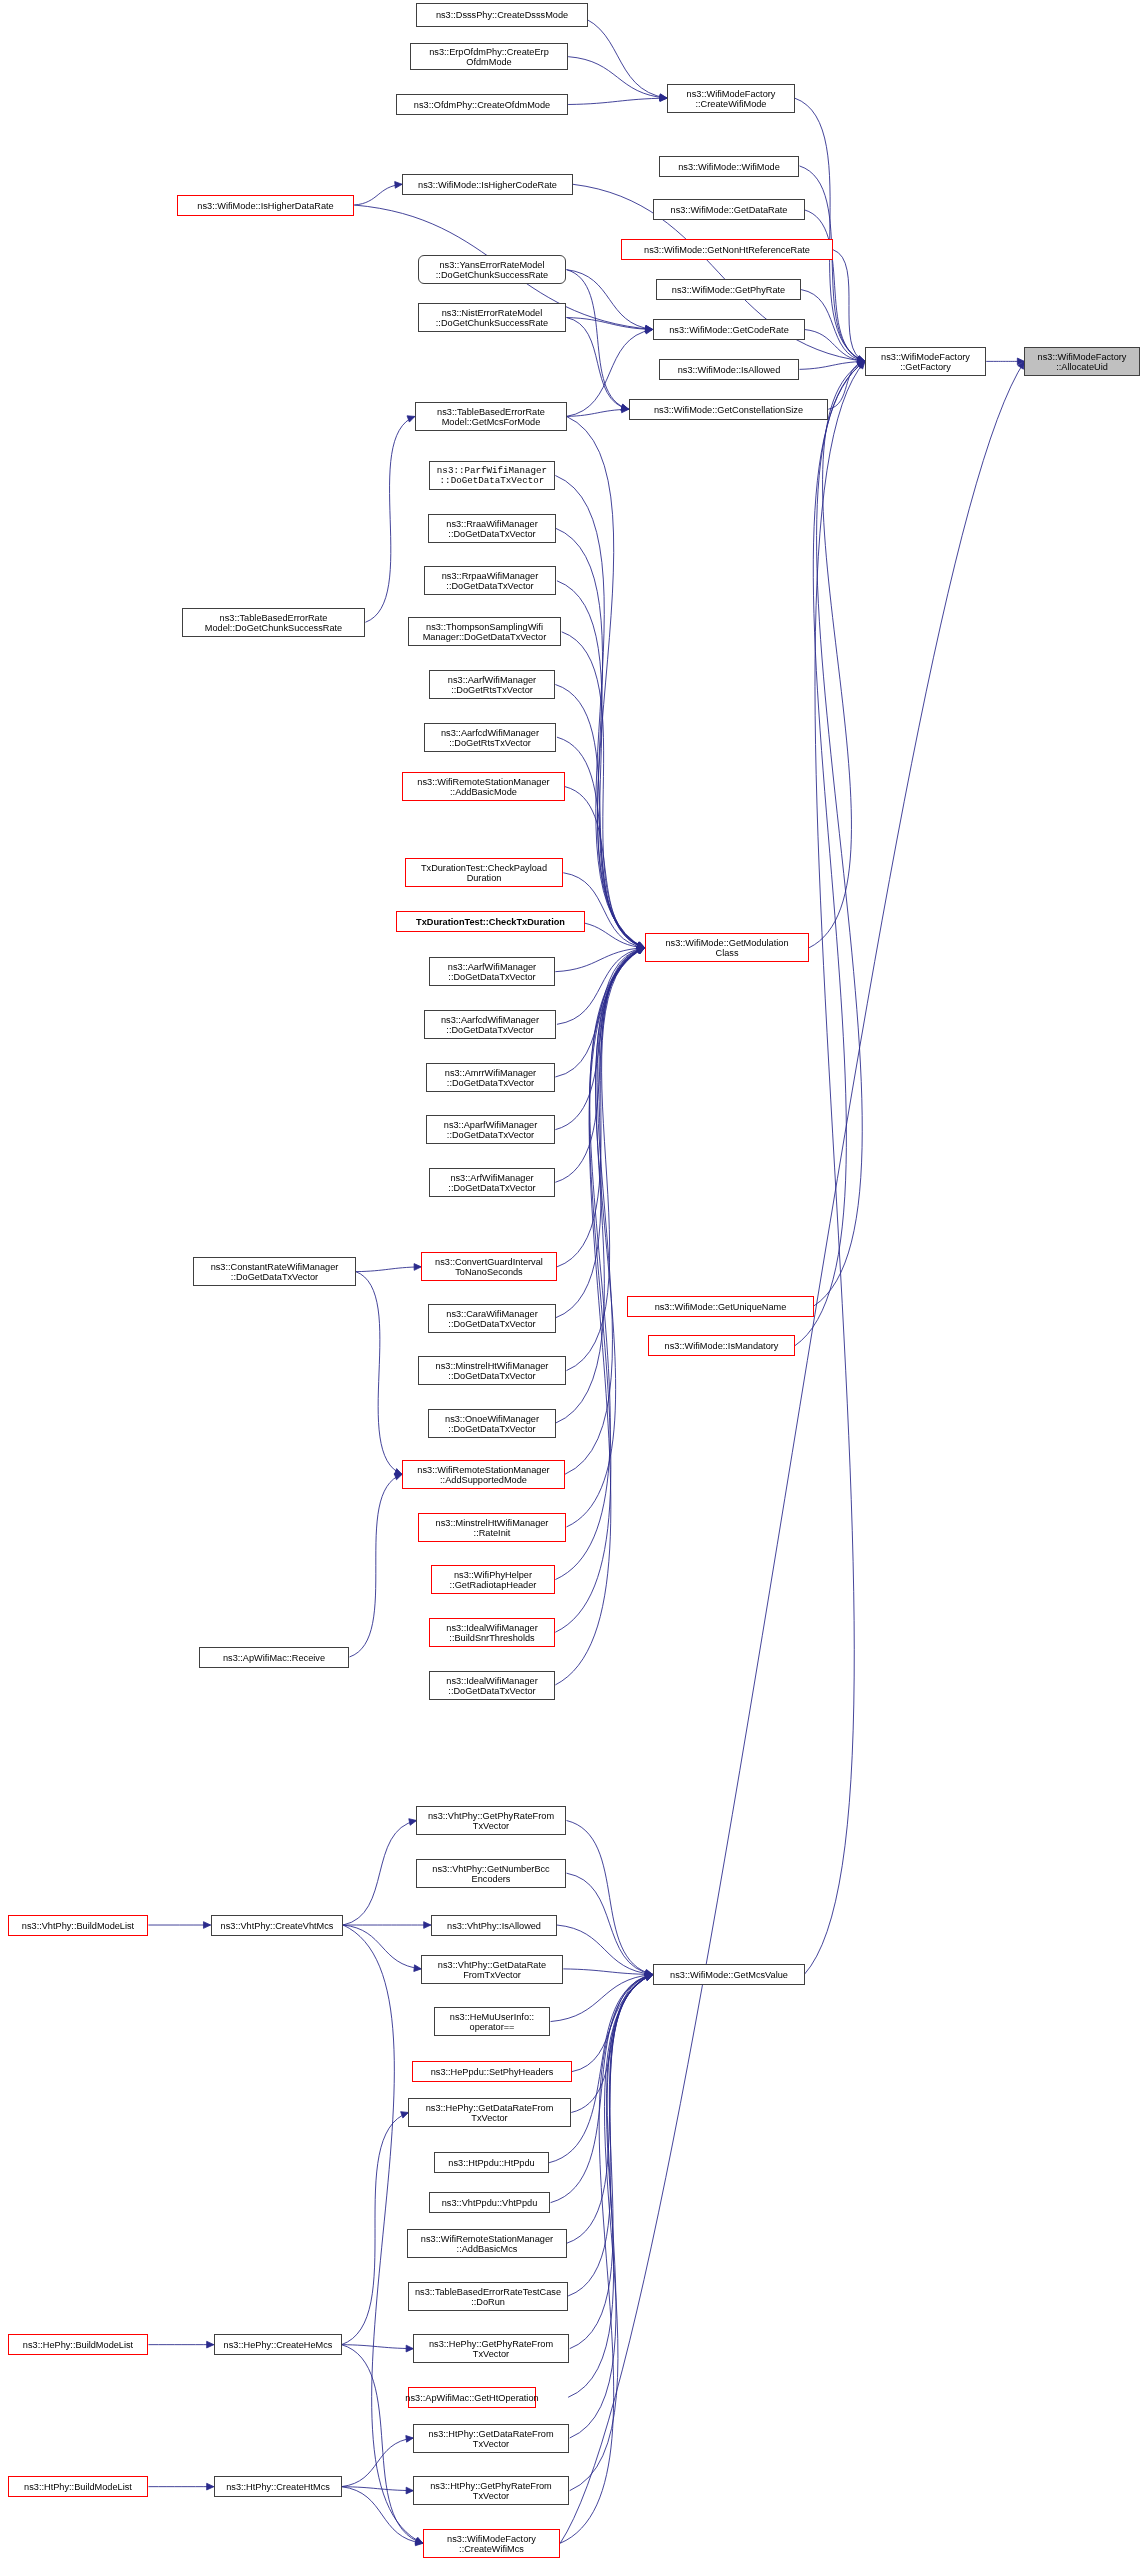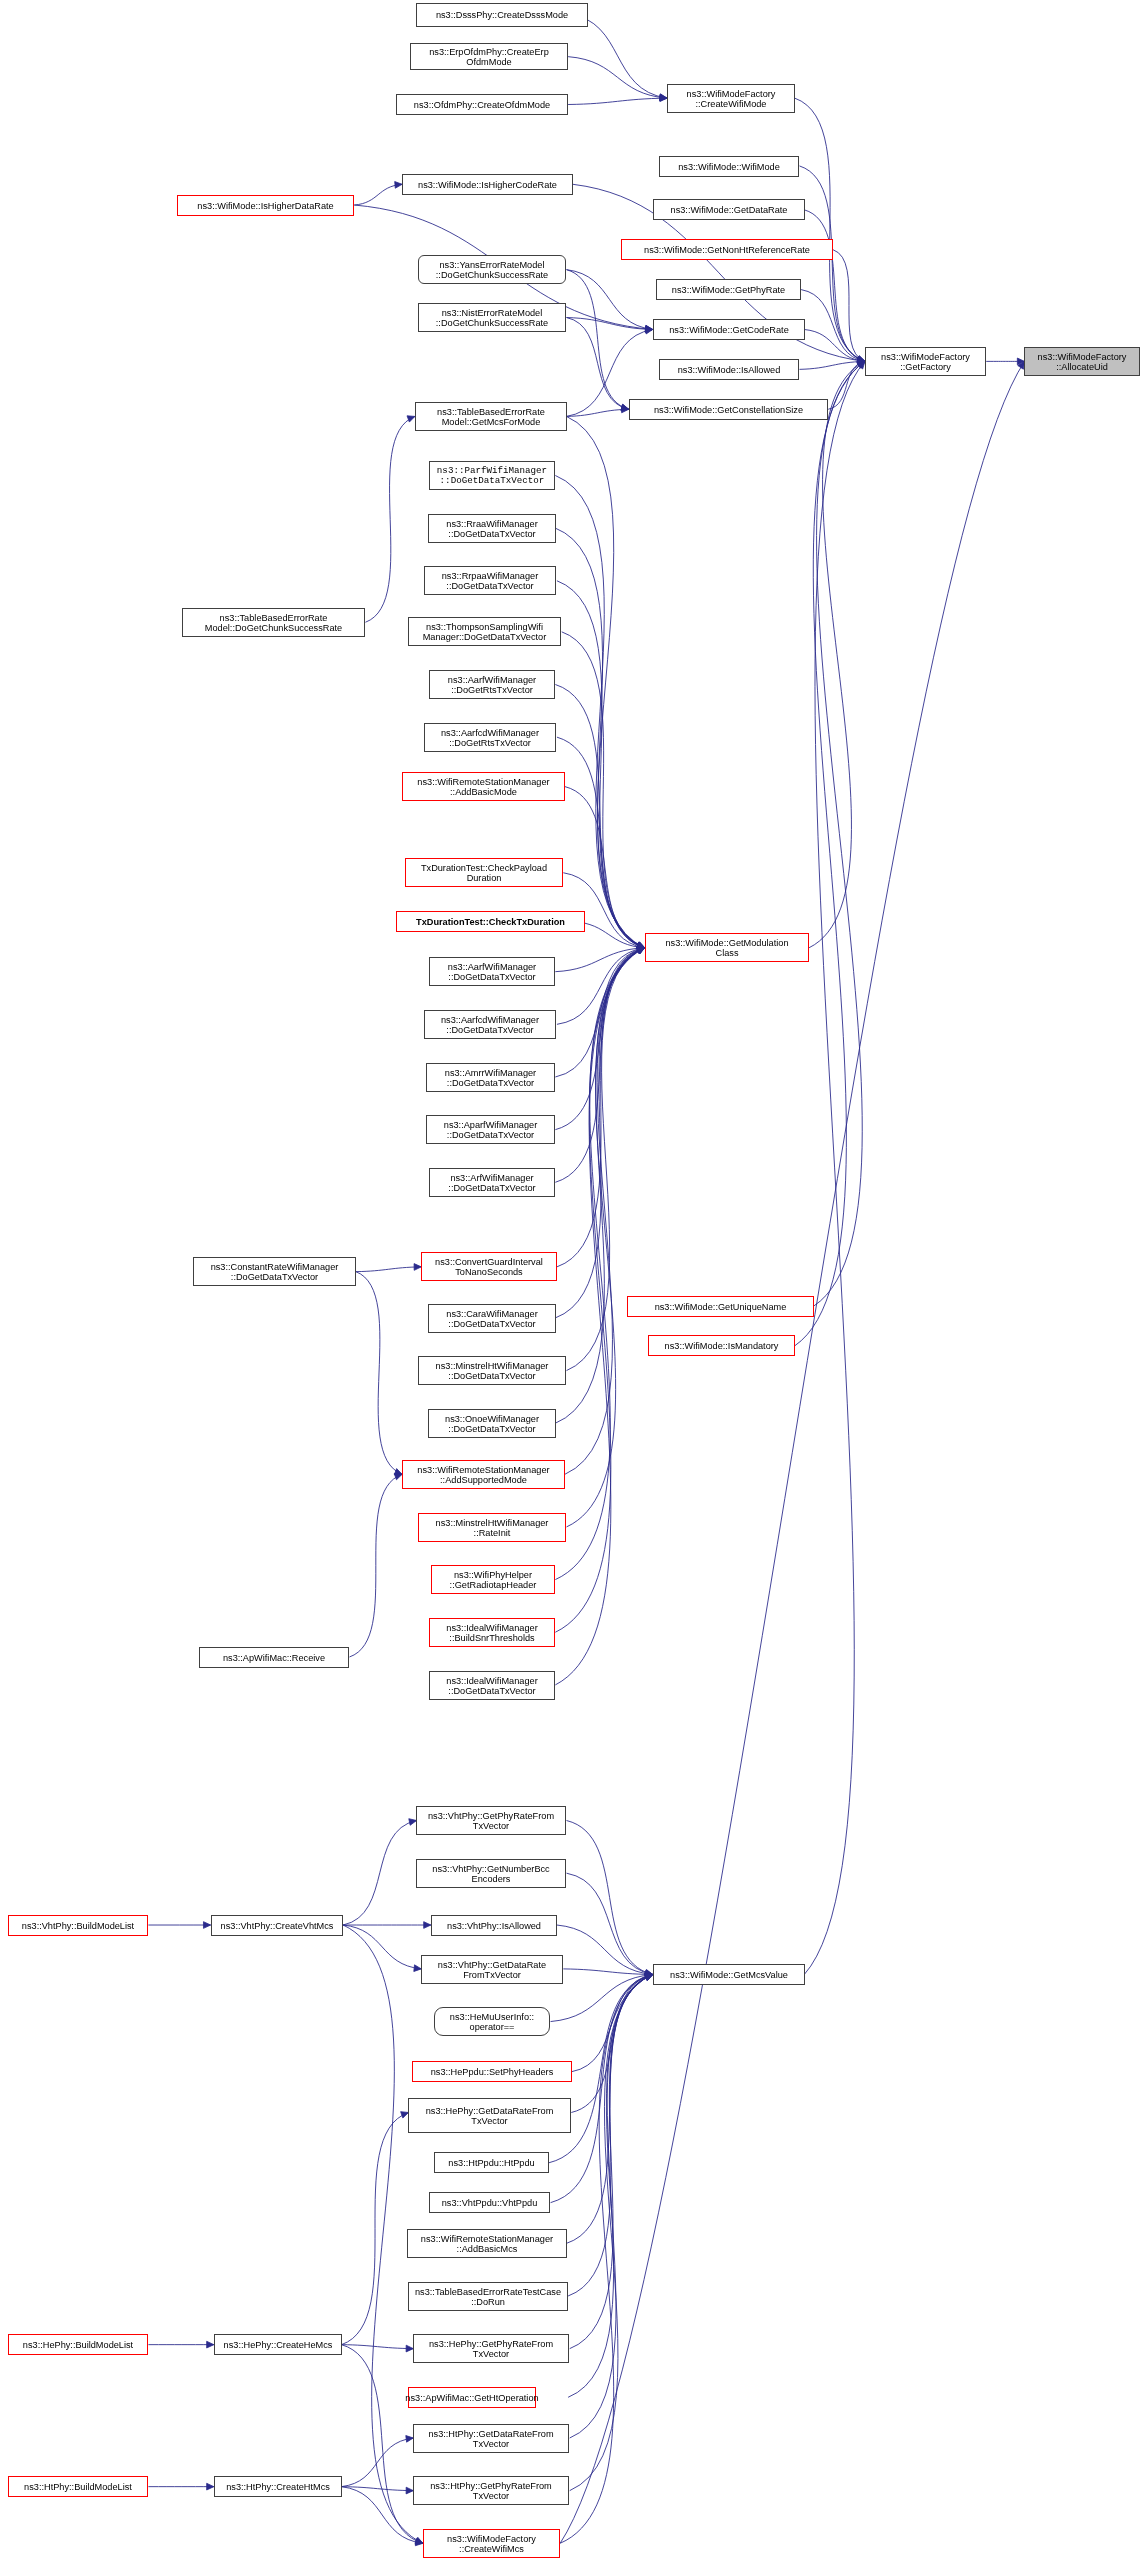--- a/index.html
+++ b/index.html
@@ -268,24 +268,24 @@
       <div class="node" style="left: 199px; top: 1647px; width: 150px; height: 21px;">ns3::ApWifiMac::Receive</div>
       <div class="node red" style="left: 627px; top: 1296px; width: 187px; height: 21px;">ns3::WifiMode::GetUniqueName</div>
       <div class="node red" style="left: 648px; top: 1335px; width: 147px; height: 21px;">ns3::WifiMode::IsMandatory</div>
       <div class="node" style="left: 416px; top: 1806px; width: 150px; height: 29px;">ns3::VhtPhy::GetPhyRateFrom
 TxVector</div>
       <div class="node" style="left: 416px; top: 1859px; width: 150px; height: 29px;">ns3::VhtPhy::GetNumberBcc
 Encoders</div>
       <div class="node" style="left: 431px; top: 1915px; width: 126px; height: 21px;">ns3::VhtPhy::IsAllowed</div>
       <div class="node" style="left: 421px; top: 1955px; width: 142px; height: 29px;">ns3::VhtPhy::GetDataRate
 FromTxVector</div>
-      <div class="node" style="left: 434px; top: 2007px; width: 116px; height: 29px; border-radius: 9px;">ns3::HeMuUserInfo::
+      <div class="node" style="left: 434px; top: 2007px; width: 116px; height: 29px;">ns3::HeMuUserInfo::
 operator==</div>
       <div class="node red" style="left: 412px; top: 2061px; width: 160px; height: 21px;">ns3::HePpdu::SetPhyHeaders</div>
-      <div class="node" style="left: 408px; top: 2098px; width: 163px; height: 35px;">ns3::HePhy::GetDataRateFrom
+      <div class="node" style="left: 408px; top: 2098px; width: 163px; height: 29px;">ns3::HePhy::GetDataRateFrom
 TxVector</div>
       <div class="node" style="left: 434px; top: 2152px; width: 115px; height: 21px;">ns3::HtPpdu::HtPpdu</div>
       <div class="node" style="left: 429px; top: 2192px; width: 121px; height: 21px;">ns3::VhtPpdu::VhtPpdu</div>
       <div class="node" style="left: 407px; top: 2229px; width: 160px; height: 29px;">ns3::WifiRemoteStationManager
 ::AddBasicMcs</div>
       <div class="node" style="left: 408px; top: 2282px; width: 160px; height: 29px;">ns3::TableBasedErrorRateTestCase
 ::DoRun</div>
       <div class="node" style="left: 413px; top: 2334px; width: 156px; height: 29px;">ns3::HePhy::GetPhyRateFrom
 TxVector</div>
       <div class="node red" style="left: 408px; top: 2387px; width: 128px; height: 21px;">ns3::ApWifiMac::GetHtOperation</div>

